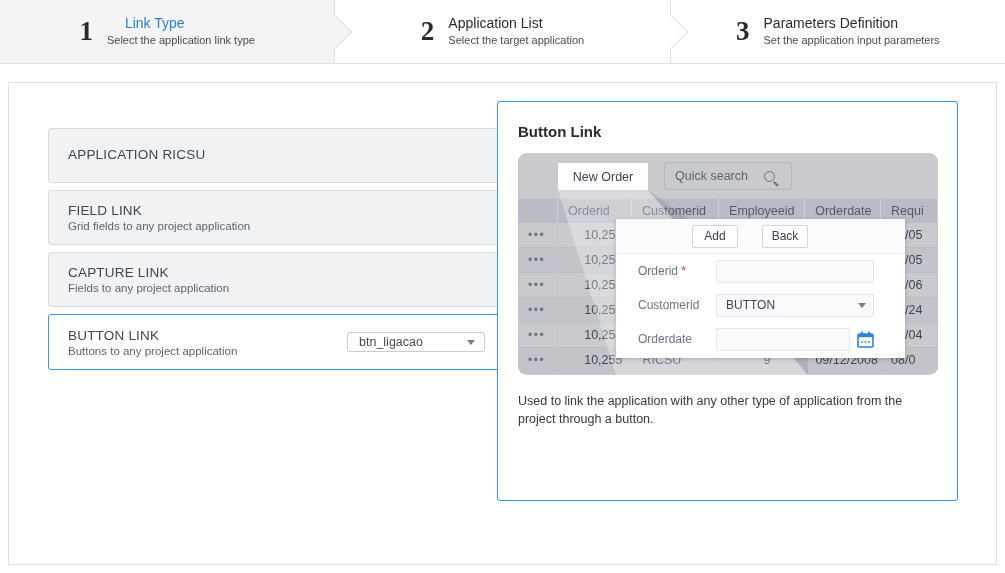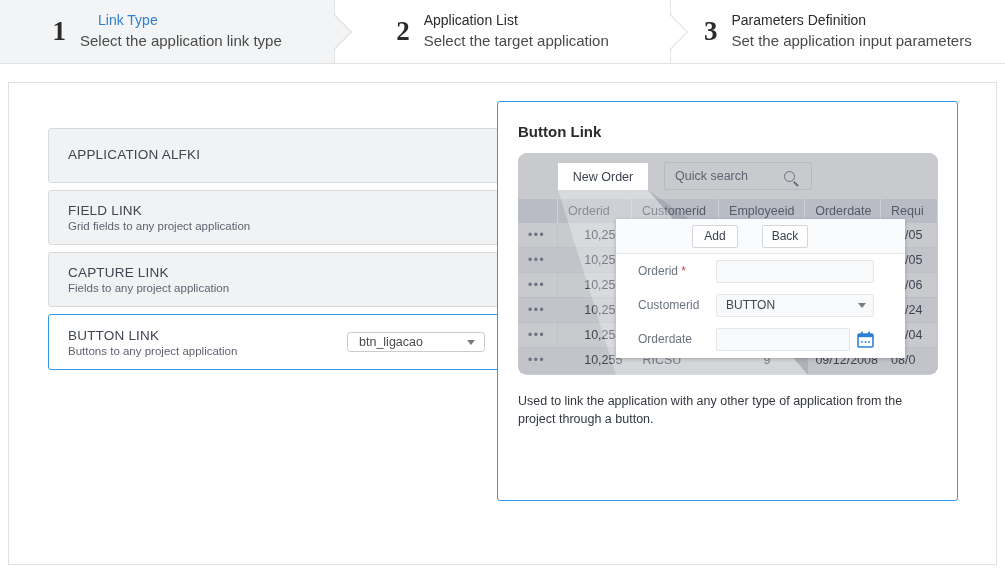--- a/index.html
+++ b/index.html
@@ -61,21 +61,21 @@
     font-family: "Liberation Serif", serif;
   }
   .step-text { line-height: 1.25; }
   .step-title {
     font-size: 14px;
     color: #2b2b2b;
     font-weight: normal;
     margin-bottom: 2px;
   }
   .step.active .step-title { color: #2f7fd1; padding-left: 18px; }
-  .step-sub { font-size: 15px; color: #4a4a4a; text-align: right; }
+  .step-sub { font-size: 11px; color: #4a4a4a; text-align: right; }
 
   
   .content-panel {
     position: absolute;
     left: 8px; top: 82px;
     width: 989px; height: 483px;
     border: 1px solid #e0e0e0;
     background: #ffffff;
   }
 
@@ -175,21 +175,21 @@
     left: 40px; top: 10px;
     width: 90px; height: 27px;
     background: #ffffff;
     display: flex; align-items: center; justify-content: center;
     font-size: 12.5px;
     color: #3c424c;
   }
   .qsearch {
     position: absolute;
     left: 146px; top: 9px;
-    width: 148px; height: 28px;
+    width: 128px; height: 28px;
     border: 1px solid #b6b9bf;
     border-radius: 2px;
     display: flex; align-items: center;
     padding: 0 10px;
     justify-content: space-between;
     font-size: 12.5px;
     color: #5e6470;
   }
   .mag {
     width: 11px; height: 11px;
@@ -363,21 +363,21 @@
   </div>
 
 </div>
 
 <div class="content-panel">
 
   <div class="link-list">
 
     <div class="link-item">
       <div class="link-texts">
-        <div class="link-title">APPLICATION ALFKI</div>
+        <div class="link-title">APPLICATION RICSU</div>
       </div>
     </div>
 
     <div class="link-item">
       <div class="link-texts">
         <div class="link-title">FIELD LINK</div>
         <div class="link-sub">Grid fields to any project application</div>
       </div>
     </div>
 

